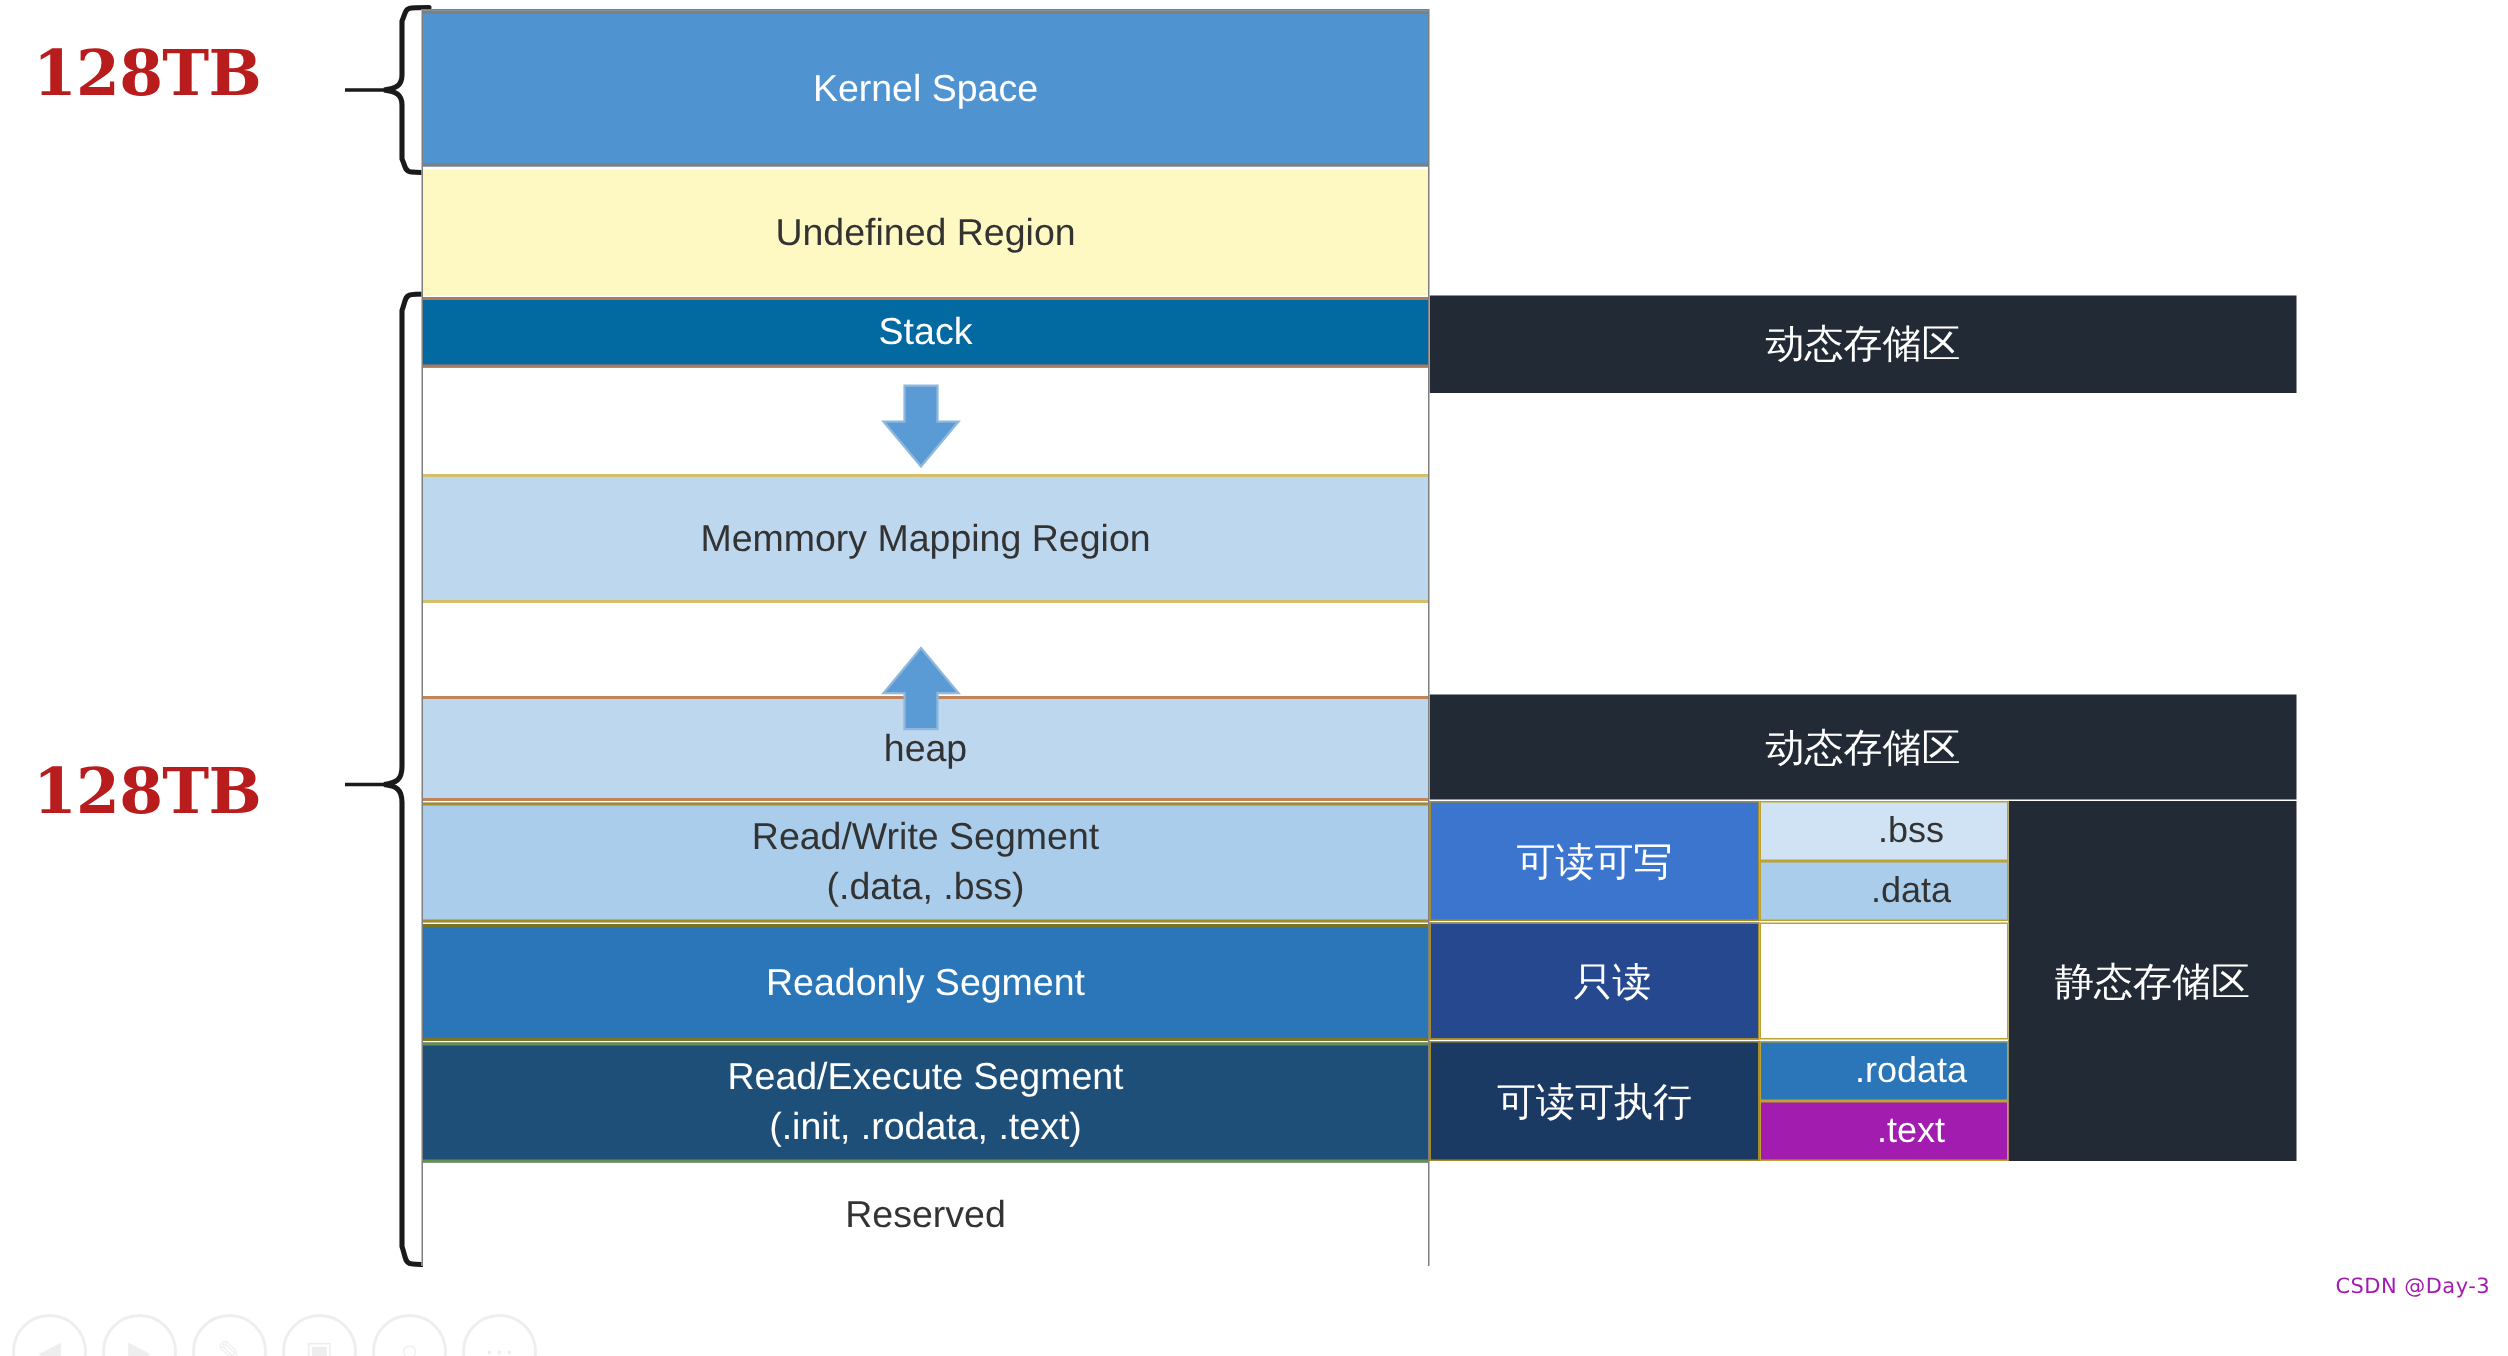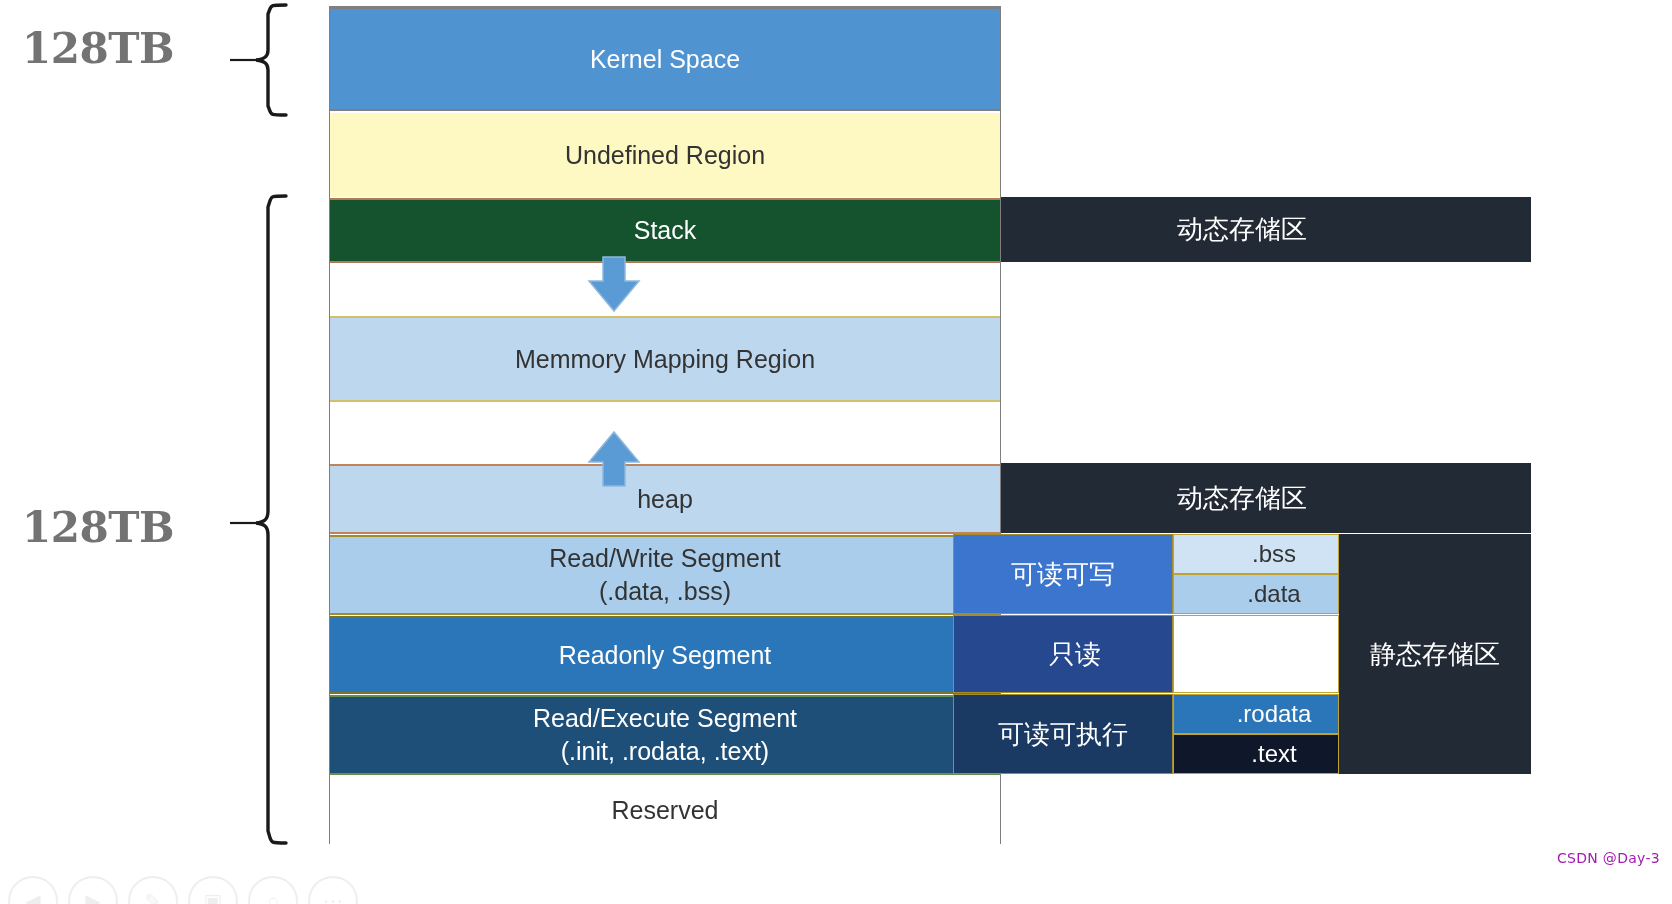--- a/index.html
+++ b/index.html
@@ -15,39 +15,38 @@
     font-family: "Liberation Sans", "DejaVu Sans", sans-serif;
     color: #333333;
   }
 
   
   .brace-label {
     position: absolute;
     font-family: "DejaVu Serif", "Liberation Serif", serif;
     font-weight: bold;
     font-size: 42px;
-    color: #737373;
+    color: #b91c1c;
     letter-spacing: -0.5px;
   }
   #label-top    { left: 22px;  top: 24px; }
   #label-bottom { left: 22px;  top: 503px; }
 
   .brace-svg { position: absolute; }
 
   
   #memory-column {
     position: absolute;
     left: 281px;
     top: 6px;
     width: 672px;
     height: 838px;
     border: 1.5px solid #7f7f7f;
     box-sizing: border-box;
     background: #ffffff;
-    margin-left: 48px;
   }
 
   .mem-block {
     position: absolute;
     left: 0;
     width: 100%;
     box-sizing: border-box;
     display: flex;
     flex-direction: column;
     align-items: center;
@@ -154,21 +153,21 @@
   <span>静态存储区</span>
 </div>
 
 <div id="memory-column">
     <div class="mem-block" style="top: 0px; height: 104px; background: rgb(79, 147, 209); color: rgb(255, 255, 255); border-top: 2px solid rgb(127, 127, 127); border-bottom: 2px solid rgb(127, 127, 127);">
       <span>Kernel Space</span>
     </div>
     <div class="mem-block" style="top: 106px; height: 84px; background: #fef9c3; color: rgb(51, 51, 51);">
       <span>Undefined Region</span>
     </div>
-    <div class="mem-block" style="top: 191px; height: 65px; background: #14532d; color: rgb(255, 255, 255); border-top: 2px solid rgb(176, 122, 90); border-bottom: 2px solid rgb(176, 122, 90);">
+    <div class="mem-block" style="top: 191px; height: 47px; background: #0369a1; color: rgb(255, 255, 255); border-top: 2px solid rgb(176, 122, 90); border-bottom: 2px solid rgb(176, 122, 90);">
       <span>Stack</span>
     </div>
     <div class="mem-block" style="top: 257px; height: 52px; background: rgb(255, 255, 255); color: rgb(51, 51, 51);"></div>
     <div class="mem-block" style="top: 309px; height: 86px; background: rgb(189, 215, 238); color: rgb(51, 51, 51); border-top: 2px solid rgb(212, 191, 106); border-bottom: 2px solid rgb(212, 191, 106);">
       <span>Memmory Mapping Region</span>
     </div>
     <div class="mem-block" style="top: 396px; height: 60px; background: rgb(255, 255, 255); color: rgb(51, 51, 51);"></div>
     <div class="mem-block" style="top: 457px; height: 70px; background: rgb(189, 215, 238); color: rgb(51, 51, 51); border-top: 2px solid rgb(192, 132, 88); border-bottom: 2px solid rgb(192, 132, 88);">
       <span>heap</span>
     </div>
@@ -219,15 +218,15 @@
 <div class="sect-box" style="background: rgb(207, 227, 245); color: rgb(51, 51, 51); left: 1173px; top: 534px; width: 166px; height: 40px;">
     <span>.bss</span>
   </div>
 <div class="sect-box" style="background: rgb(169, 205, 234); color: rgb(51, 51, 51); left: 1173px; top: 574px; width: 166px; height: 40px;">
     <span>.data</span>
   </div>
 <div class="sect-box" style="background: rgb(255, 255, 255); color: rgb(51, 51, 51); left: 1173px; top: 615px; width: 166px; height: 78px;"></div>
 <div class="sect-box" style="background: rgb(42, 118, 184); color: rgb(255, 255, 255); left: 1173px; top: 694px; width: 166px; height: 40px;">
     <span>.rodata</span>
   </div>
-<div class="sect-box" style="background: #0f172a; color: rgb(255, 255, 255); left: 1173px; top: 734px; width: 166px; height: 40px;">
+<div class="sect-box" style="background: #a21caf; color: rgb(255, 255, 255); left: 1173px; top: 734px; width: 166px; height: 40px;">
     <span>.text</span>
   </div>
 
 </body></html>

